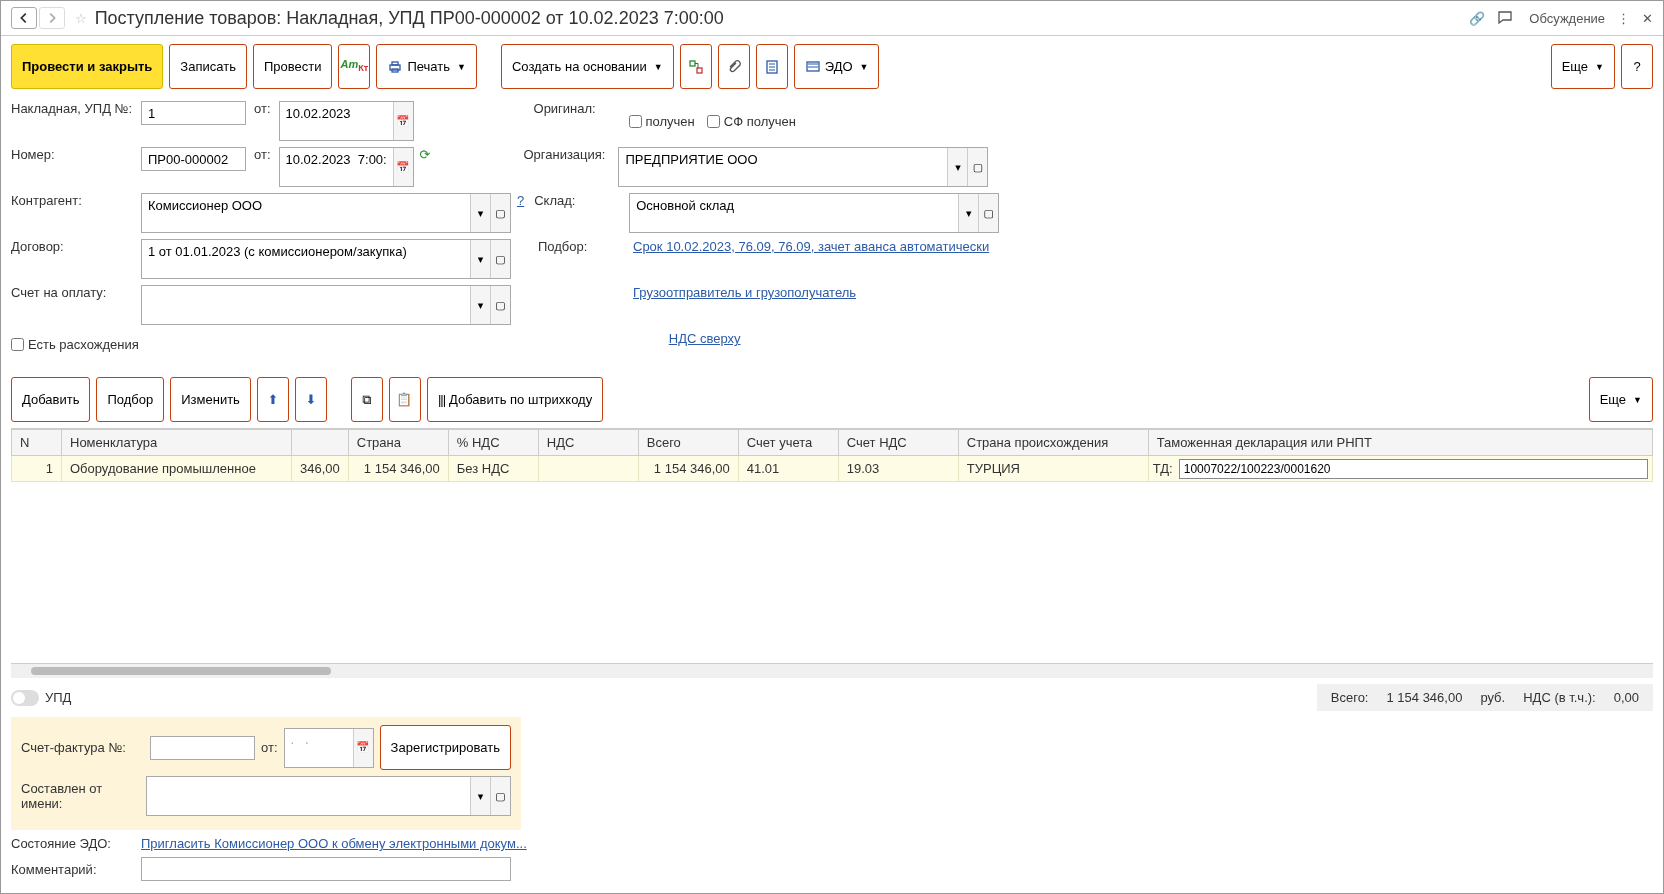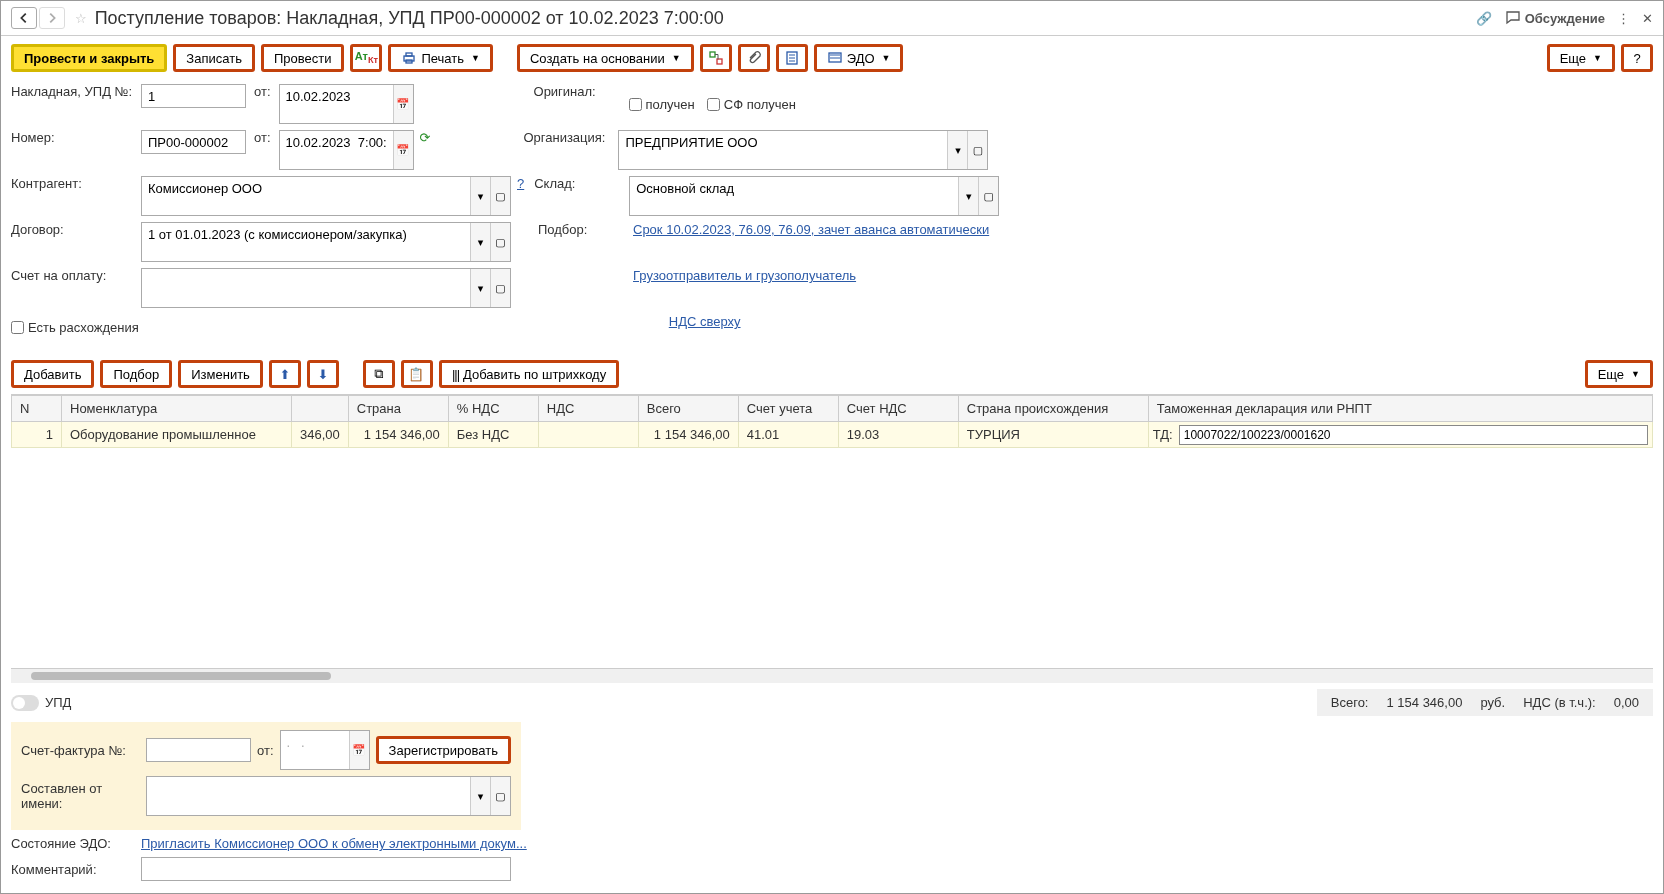--- a/index.html
+++ b/index.html
@@ -5,21 +5,21 @@
 * { box-sizing: border-box; margin: 0; padding: 0; font-family: Arial, sans-serif; }
 body { font-size: 13px; color: #333; background: #fff; overflow: hidden; }
 .window { width: 1664px; height: 894px; border: 1px solid #999; display: flex; flex-direction: column; }
 .titlebar { display: flex; align-items: center; padding: 6px 10px; border-bottom: 1px solid #ccc; }
 .nav-btn { width: 26px; height: 22px; border: 1px solid #aaa; background: #fff; border-radius: 3px; display: inline-flex; align-items: center; justify-content: center; margin-right: 2px; cursor: pointer; }
 .nav-btn svg { width: 14px; height: 14px; }
 .star-icon { margin: 0 8px; color: #bbb; }
 .title { font-size: 18px; font-weight: 400; flex: 1; }
 .title-right { display: flex; align-items: center; gap: 12px; color: #555; }
 .toolbar { display: flex; align-items: center; padding: 8px 10px; gap: 6px; flex-wrap: wrap; }
-.btn { height: 28px; padding: 0 10px; border: 3px solid #c2410c; background: #fff; border-radius: 3px; cursor: pointer; display: inline-flex; align-items: center; gap: 4px; font-size: 13px; }
+.btn { height: 45px; padding: 0 10px; border: 1px solid #c2410c; background: #fff; border-radius: 3px; cursor: pointer; display: inline-flex; align-items: center; gap: 4px; font-size: 13px; }
 .btn-yellow { background: #ffe033; border-color: #d4b800; font-weight: bold; }
 .btn-icon { width: 32px; padding: 0; justify-content: center; }
 .dropdown-arrow { font-size: 9px; margin-left: 3px; }
 .toolbar-spacer { flex: 1; }
 .form-area { padding: 4px 10px 8px; }
 .form-row { display: flex; margin-bottom: 6px; min-height: 26px; }
 .label { width: 130px; font-size: 13px; }
 .label-right { width: 95px; margin-left: 22px; }
 .input { height: 24px; border: 1px solid #aaa; padding: 0 6px; font-size: 13px; background: #fff; }
 .input-group { display: inline-flex; border: 1px solid #aaa; height: 40px; background: #fff; }
@@ -41,21 +41,21 @@
 .totals { margin-left: auto; display: flex; gap: 18px; background: #f0f0f0; padding: 6px 14px; align-items: center; }
 .invoice-box { background: #fdf4d9; padding: 8px 10px; margin: 0 10px; width: 510px; }
 .invoice-row { display: flex; align-items: center; margin-bottom: 6px; gap: 6px; }
 .invoice-label { width: 125px; }
 .bottom-rows { padding: 6px 10px; }
 .bottom-row { display: flex; align-items: center; margin-bottom: 6px; }
 .cell-input { width: 100%; border: 1px solid #888; background: #fff; padding: 2px 4px; height: 20px; font-size: 12px; }
 .icon-svg { width: 16px; height: 16px; }
 .gap { width: 12px; }
 .dk-icon { font-size: 11px; line-height: 1; }
-.dk-d { color: #2a8f2a; font-weight: bold; }
+.dk-d { color: #2a8f2a; font-weight: bold; font-style: italic; }
 .dk-k { color: #c33; font-weight: bold; }
 </style>
 </head>
 <body>
 
 <div class="window">
   <div class="titlebar">
     <button class="nav-btn">
         <svg viewBox="0 0 16 16">
           <path d="M10 3L5 8l5 5" stroke="#333" stroke-width="2" fill="none"></path>
@@ -63,21 +63,21 @@
       </button>
     <button class="nav-btn" style="opacity:.4">
         <svg viewBox="0 0 16 16">
           <path d="M6 3l5 5-5 5" stroke="#333" stroke-width="2" fill="none"></path>
         </svg>
       </button>
     <span class="star-icon">☆</span>
     <div class="title">Поступление товаров: Накладная, УПД ПР00-000002 от 10.02.2023 7:00:00</div>
     <div class="title-right">
       <span>🔗</span>
-      <span style="display:inline-flex;align-items:center;gap:4px;font-weight:bold;">
+      <span style="display:inline-flex;align-items:center;gap:16px;">
           <svg class="icon-svg" viewBox="0 0 16 16">
             <path d="M2 2h12v8H6l-4 3V2z" fill="none" stroke="#555" stroke-width="1.3"></path>
           </svg>
           <span>Обсуждение</span>
         </span>
       <span>⋮</span>
       <span>✕</span>
     </div>
   </div>
 

